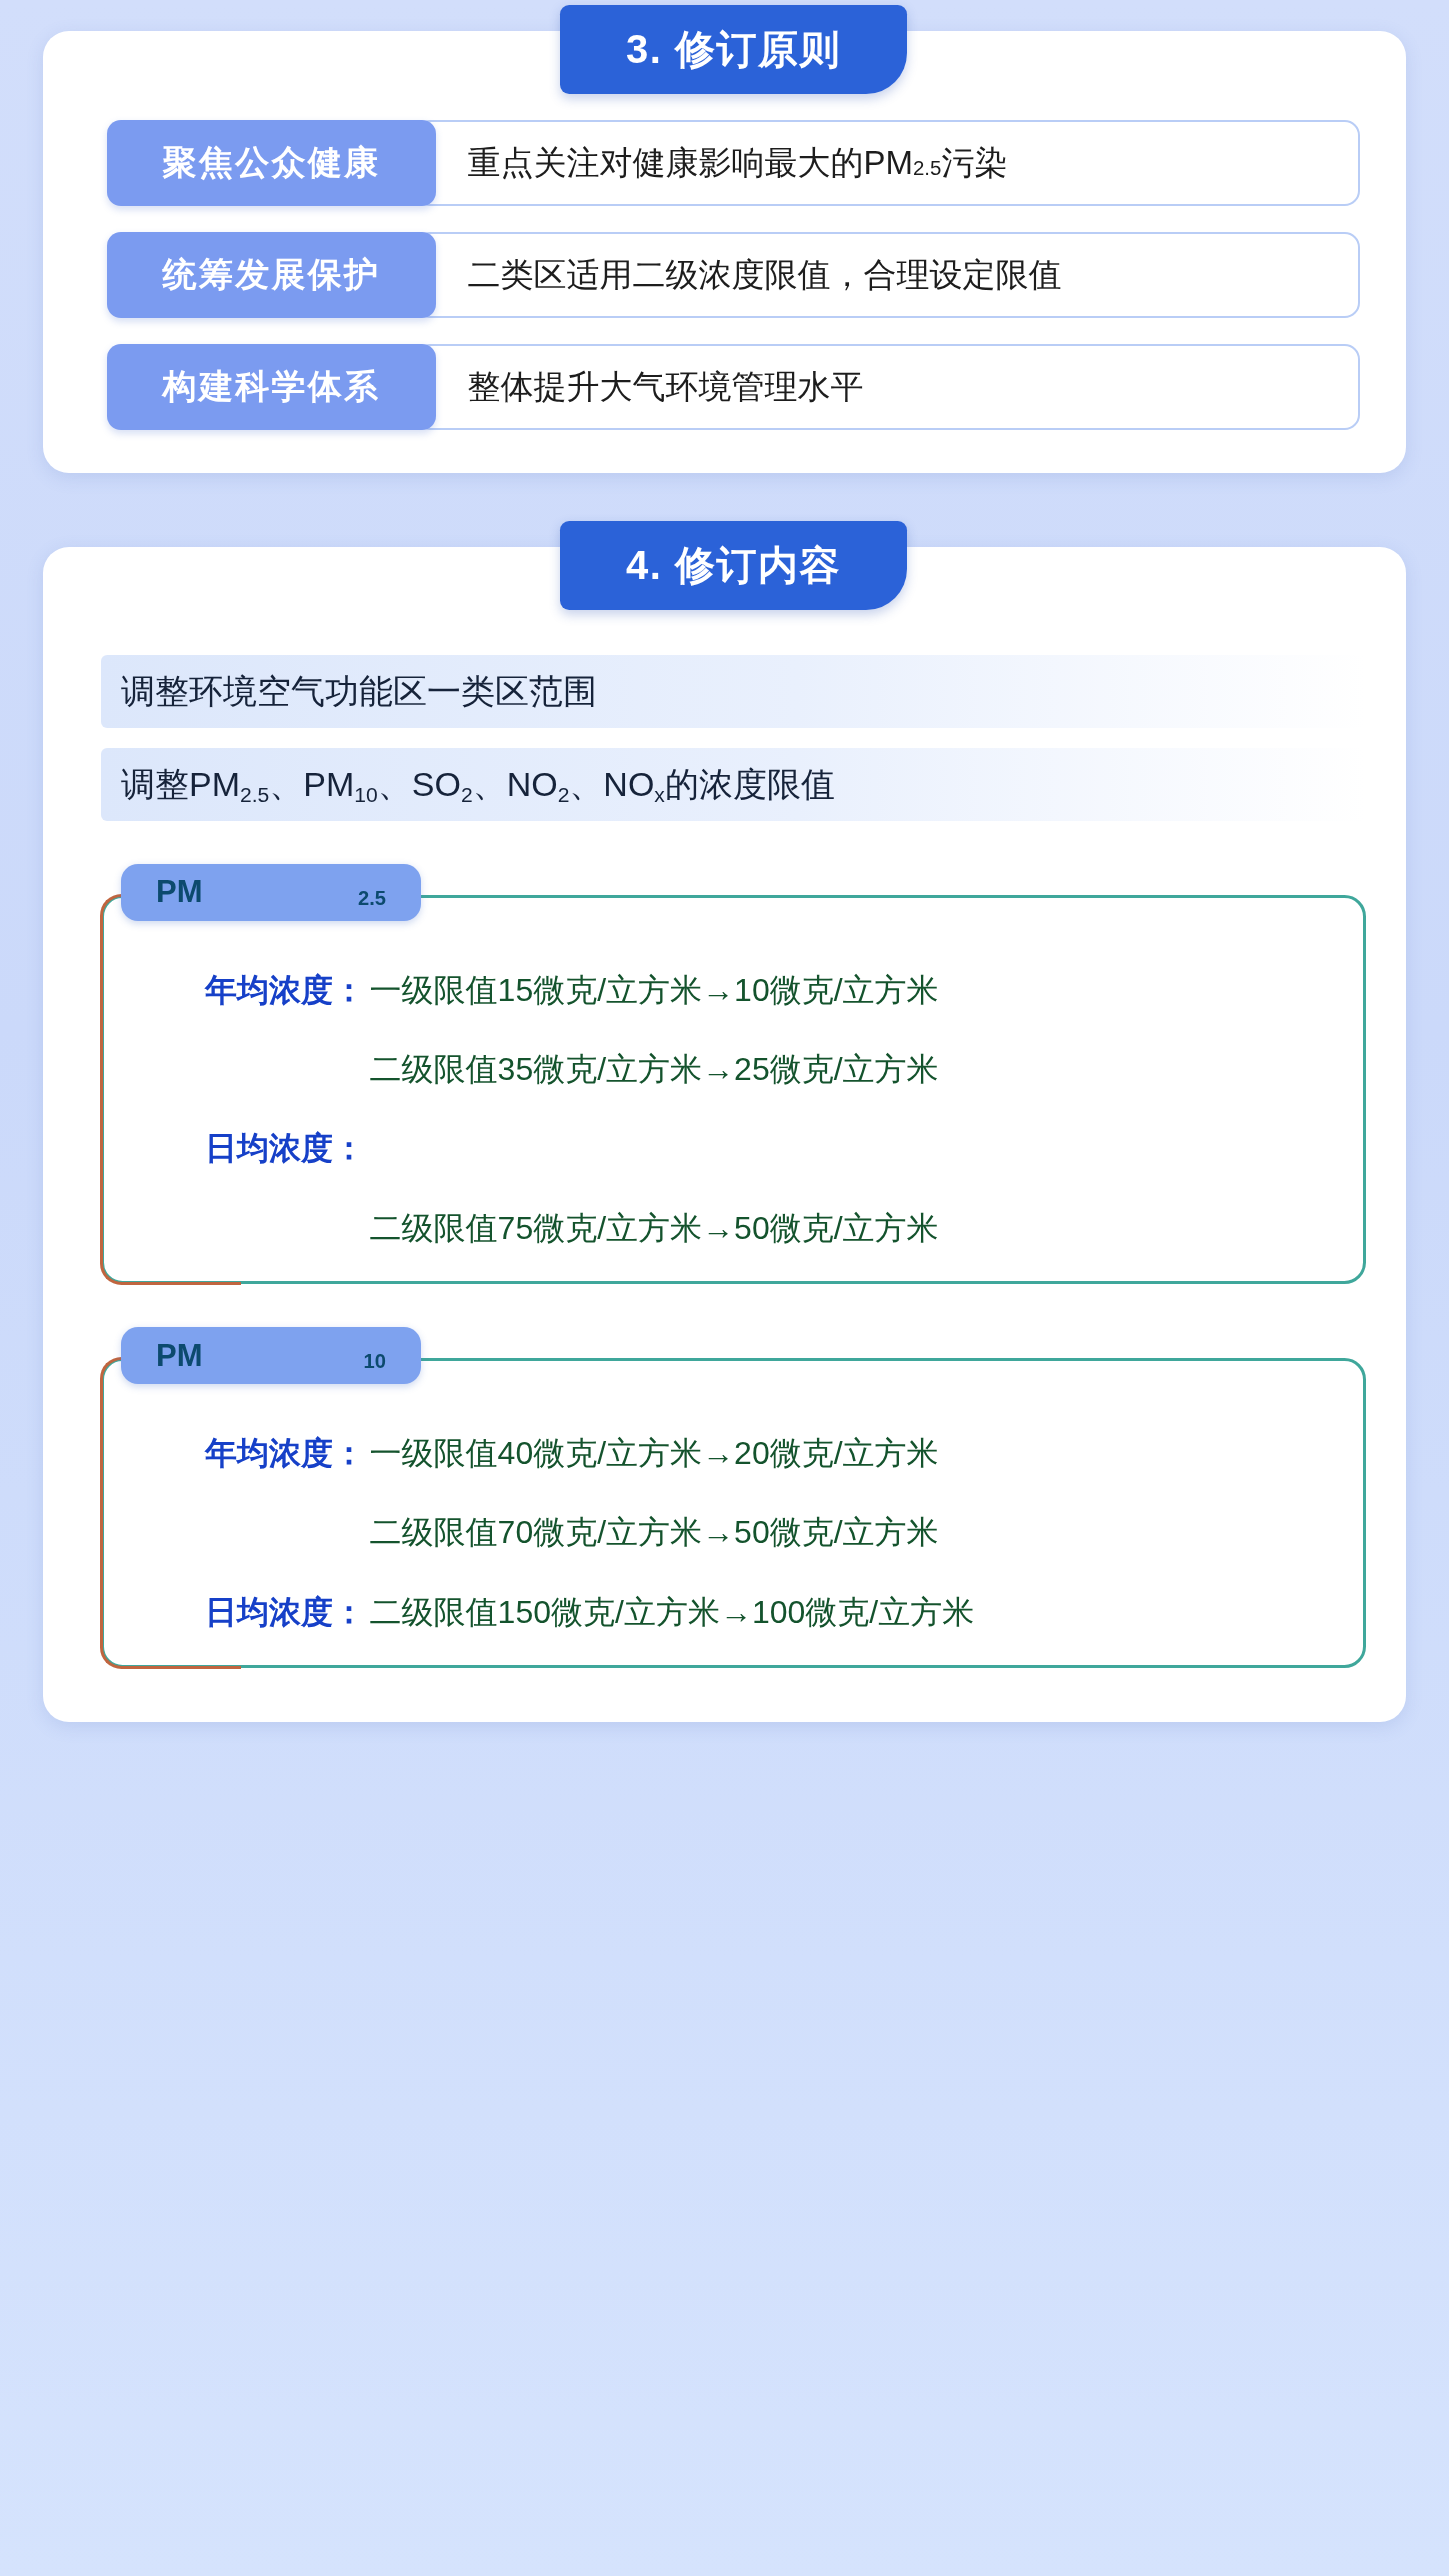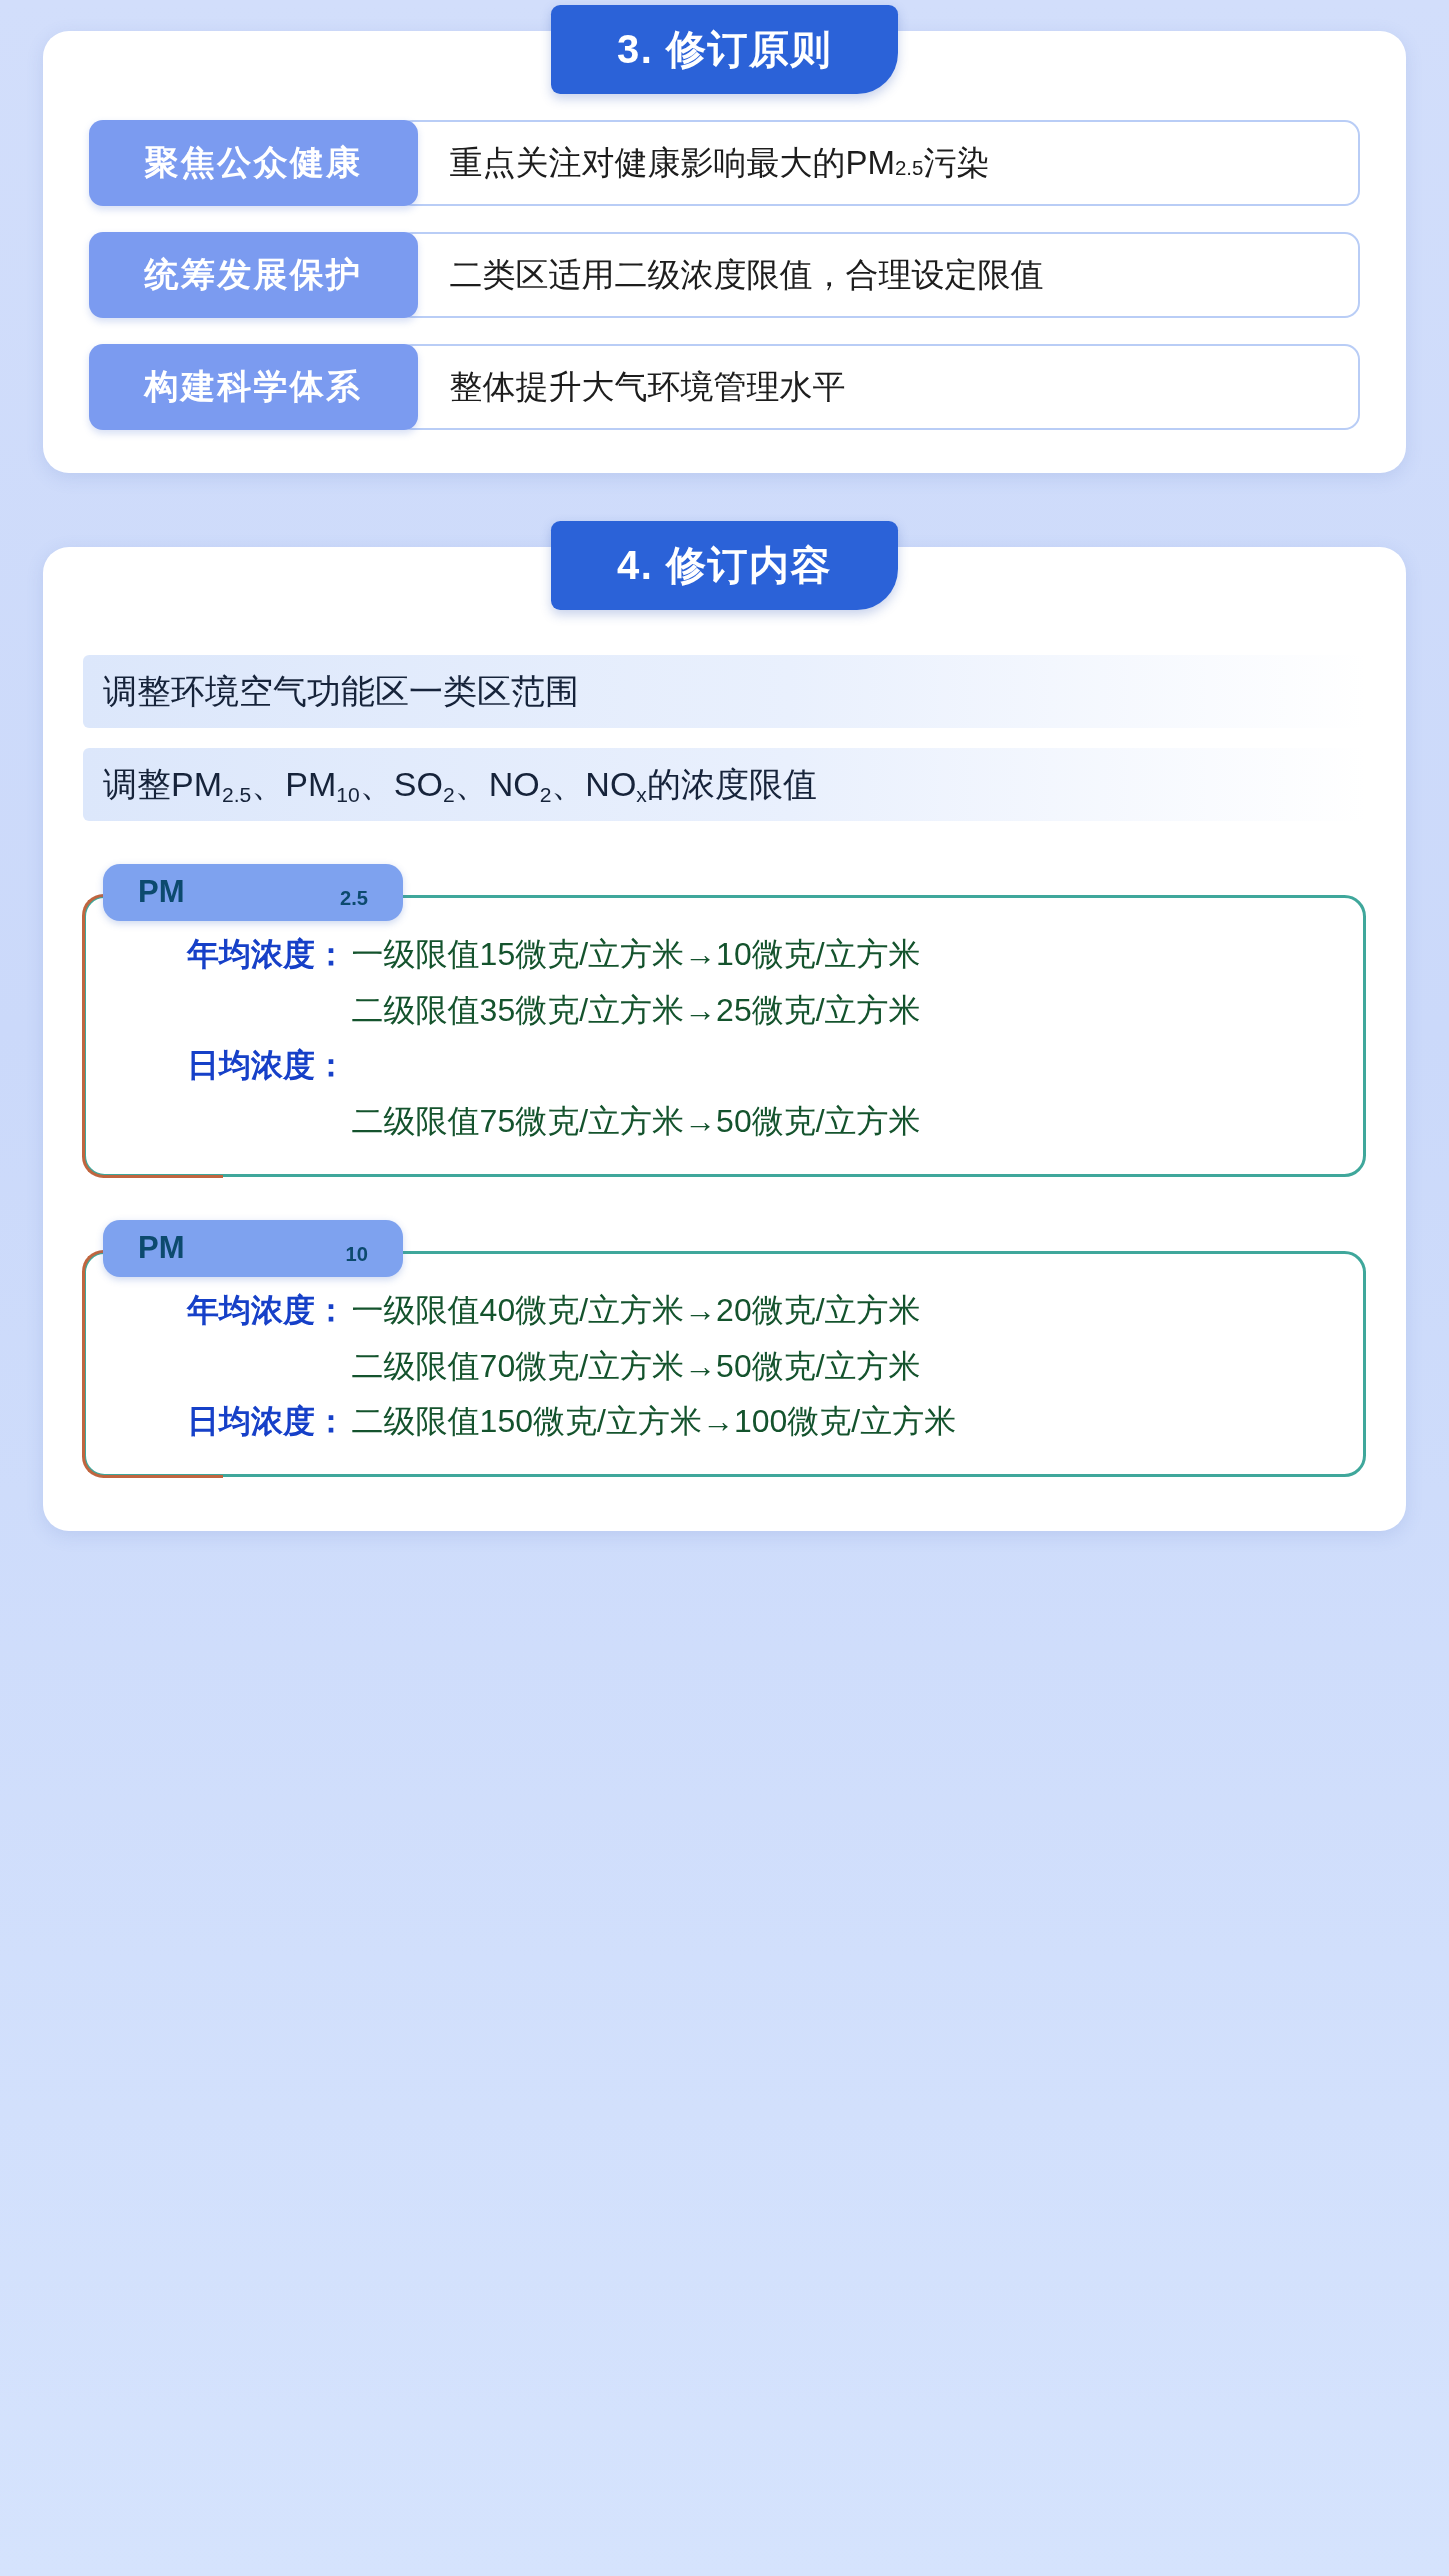--- a/index.html
+++ b/index.html
@@ -20,20 +20,21 @@
     padding: 31px 43px 46px 43px;
   }
 
   
   .card {
     position: relative;
     background: #ffffff;
     border-radius: 26px;
     box-shadow: 0 4.6px 17px rgba(90, 120, 190, 0.16);
     margin-bottom: 74px;
+    padding-left: 18px;
   }
   .card.last { margin-bottom: 0; }
 
   
   .banner-wrap {
     display: flex;
     justify-content: center;
     position: relative;
     top: -26px;
     margin-bottom: -3.1px;
@@ -169,20 +170,21 @@
     width: 138px;
     border: 3.8px solid #c0653f;
     border-right: none;
     border-radius: 21.5px 0 0 21.5px;
     pointer-events: none;
   }
   .limit-row {
     display: flex;
     align-items: flex-start;
     margin-bottom: 12.3px;
+    margin-top: 36px;
   }
   .limit-row:last-child { margin-bottom: 0; }
   .limit-label {
     flex: 0 0 auto;
     width: 230px;
     text-align: right;
     font-size: 32px;
     font-weight: bold;
     color: #1640c8;
     line-height: 1.35;

